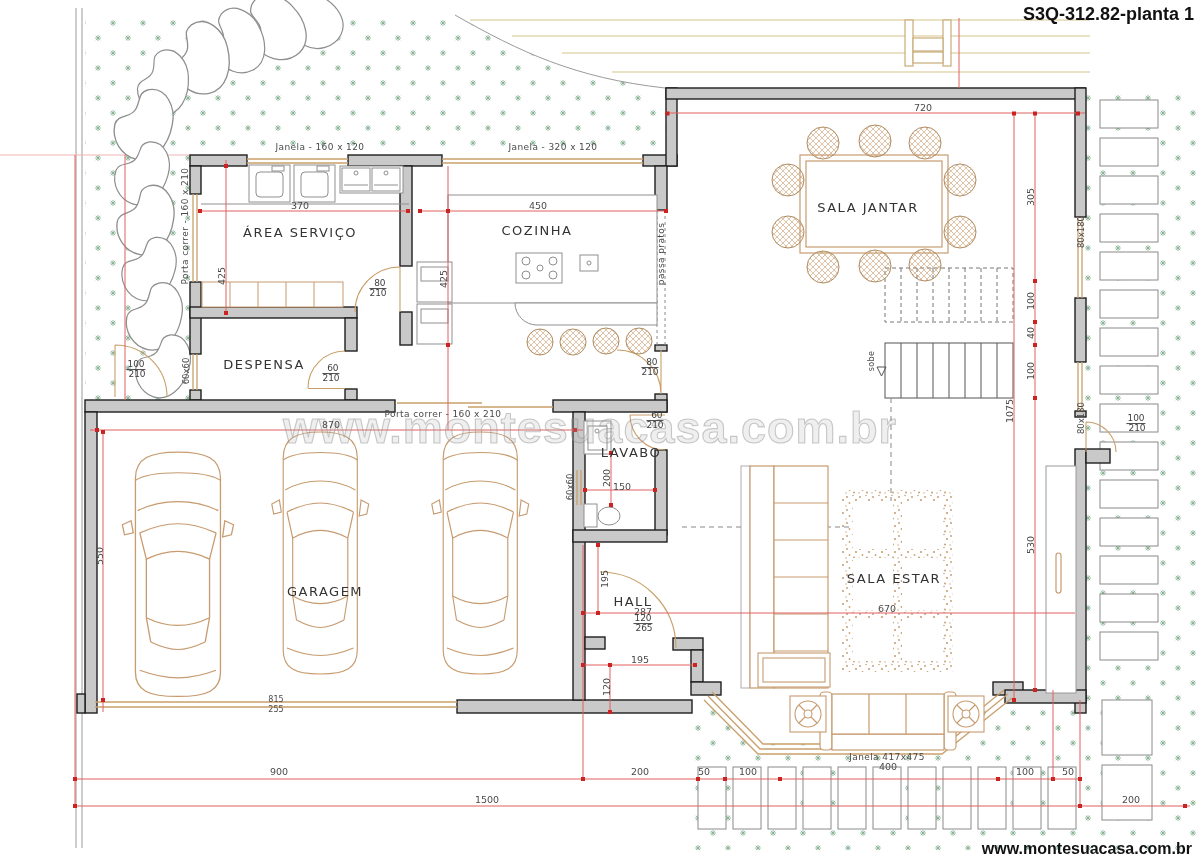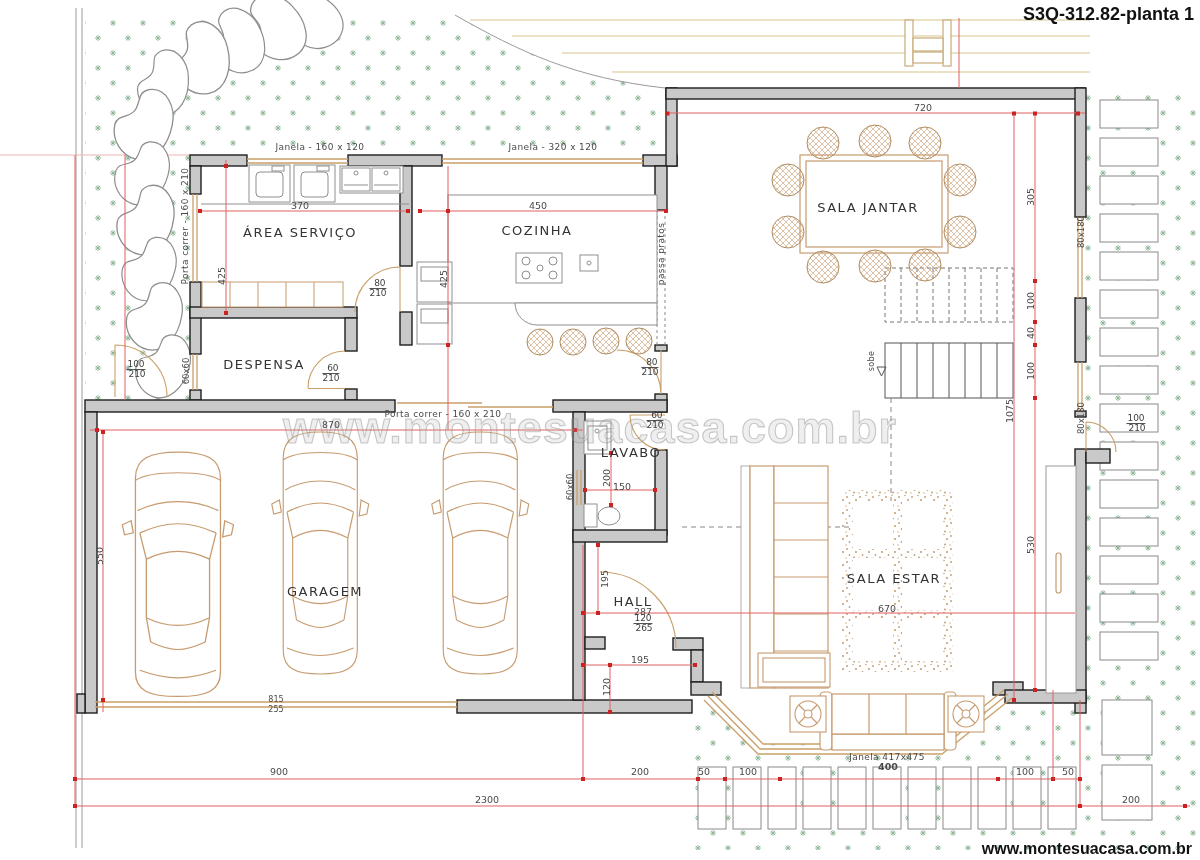--- a/index.html
+++ b/index.html
@@ -437,24 +437,24 @@
       <span class="lbl dim" style="left: 276px; top: 699px; font-size: 8px; transform: translate(-50%, -50%);">815</span>
       <span class="lbl dim" style="left: 276px; top: 709px; font-size: 8px; transform: translate(-50%, -50%);">255</span>
       <span class="lbl dim" style="left: 622px; top: 486px; transform: translate(-50%, -50%);">150</span>
       <span class="lbl dim" style="left: 640px; top: 659px; transform: translate(-50%, -50%);">195</span>
       <span class="lbl dim" style="left: 643px; top: 611px; transform: translate(-50%, -50%);">287</span>
       <span class="lbl dim" style="left: 887px; top: 608px; transform: translate(-50%, -50%);">670</span>
       <span class="lbl dim" style="left: 279px; top: 771px; transform: translate(-50%, -50%);">900</span>
       <span class="lbl dim" style="left: 640px; top: 771px; transform: translate(-50%, -50%);">200</span>
       <span class="lbl dim" style="left: 704px; top: 771px; transform: translate(-50%, -50%);">50</span>
       <span class="lbl dim" style="left: 748px; top: 771px; transform: translate(-50%, -50%);">100</span>
-      <span class="lbl dim" style="left: 888px; top: 766px; transform: translate(-50%, -50%); font-weight: bold;">400</span>
+      <span class="lbl dim" style="left: 888px; top: 766px; transform: translate(-50%, -50%);">400</span>
       <span class="lbl dim" style="left: 1025px; top: 771px; transform: translate(-50%, -50%);">100</span>
       <span class="lbl dim" style="left: 1068px; top: 771px; transform: translate(-50%, -50%);">50</span>
-      <span class="lbl dim" style="left: 487px; top: 799px; transform: translate(-50%, -50%);">2300</span>
+      <span class="lbl dim" style="left: 487px; top: 799px; transform: translate(-50%, -50%);">1500</span>
       <span class="lbl dim" style="left: 1131px; top: 799px; transform: translate(-50%, -50%);">200</span>
       <span class="lbl dim" style="left: 221px; top: 276px; transform: translate(-50%, -50%) rotate(-90deg);">425</span>
       <span class="lbl dim" style="left: 443px; top: 279px; transform: translate(-50%, -50%) rotate(-90deg);">425</span>
       <span class="lbl dim" style="left: 99px; top: 556px; transform: translate(-50%, -50%) rotate(-90deg);">550</span>
       <span class="lbl dim" style="left: 1030px; top: 197px; transform: translate(-50%, -50%) rotate(-90deg);">305</span>
       <span class="lbl dim" style="left: 1030px; top: 301px; transform: translate(-50%, -50%) rotate(-90deg);">100</span>
       <span class="lbl dim" style="left: 1030px; top: 333px; transform: translate(-50%, -50%) rotate(-90deg);">40</span>
       <span class="lbl dim" style="left: 1030px; top: 371px; transform: translate(-50%, -50%) rotate(-90deg);">100</span>
       <span class="lbl dim" style="left: 1009px; top: 411px; transform: translate(-50%, -50%) rotate(-90deg);">1075</span>
       <span class="lbl dim" style="left: 1030px; top: 545px; transform: translate(-50%, -50%) rotate(-90deg);">530</span>

